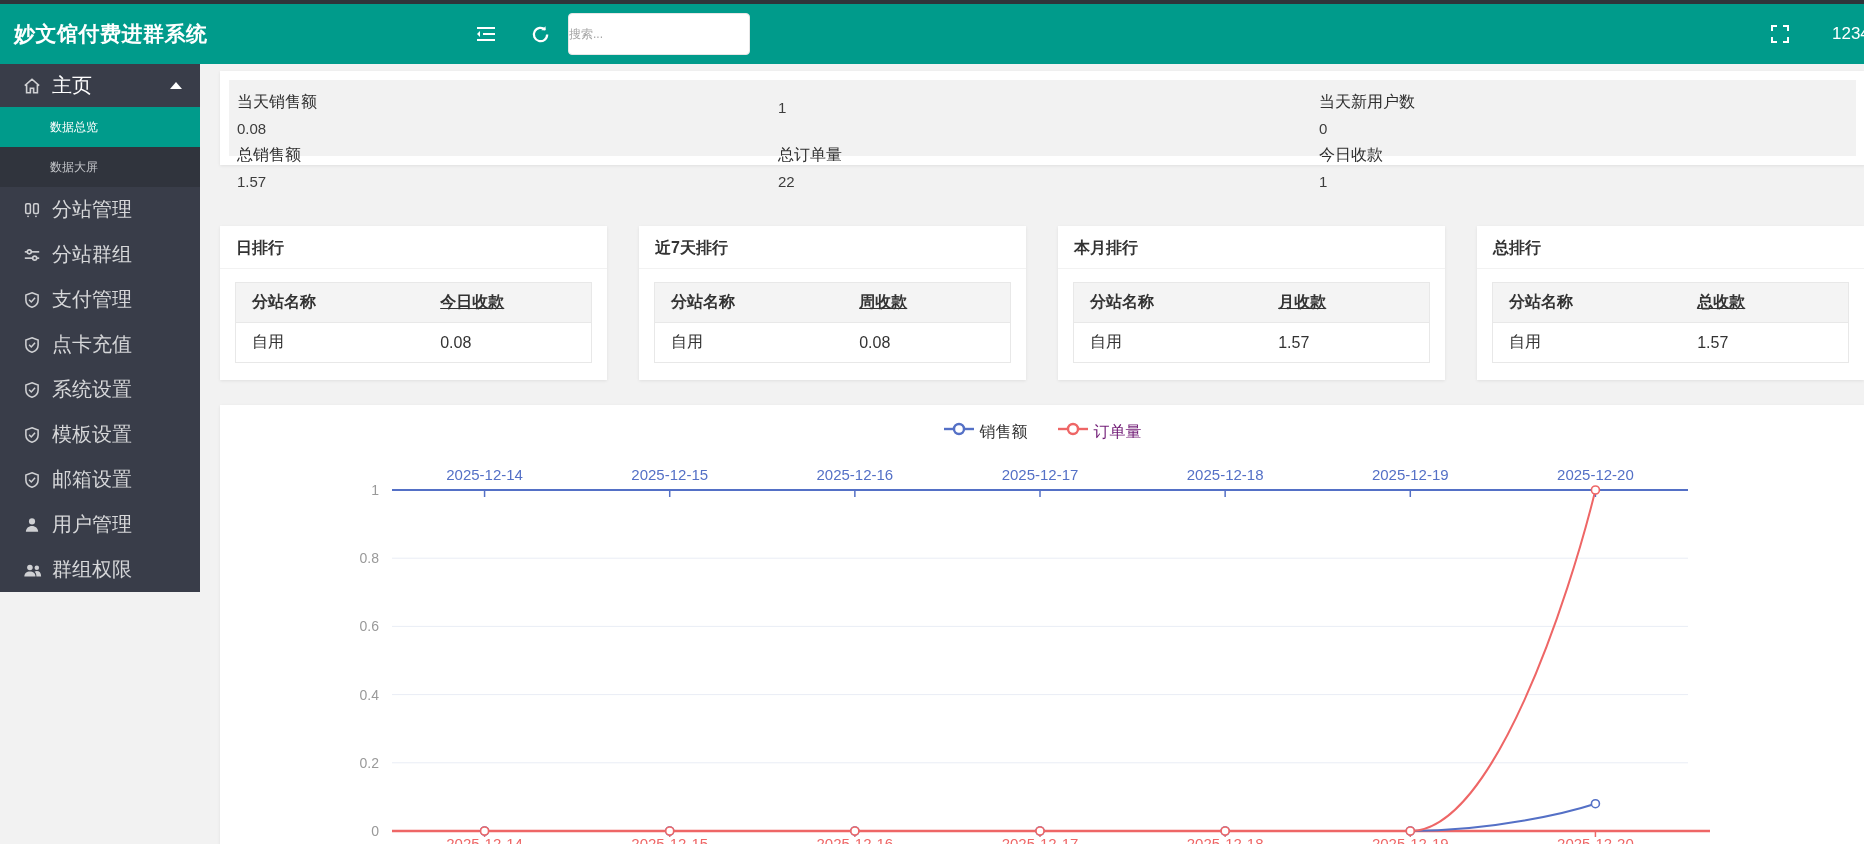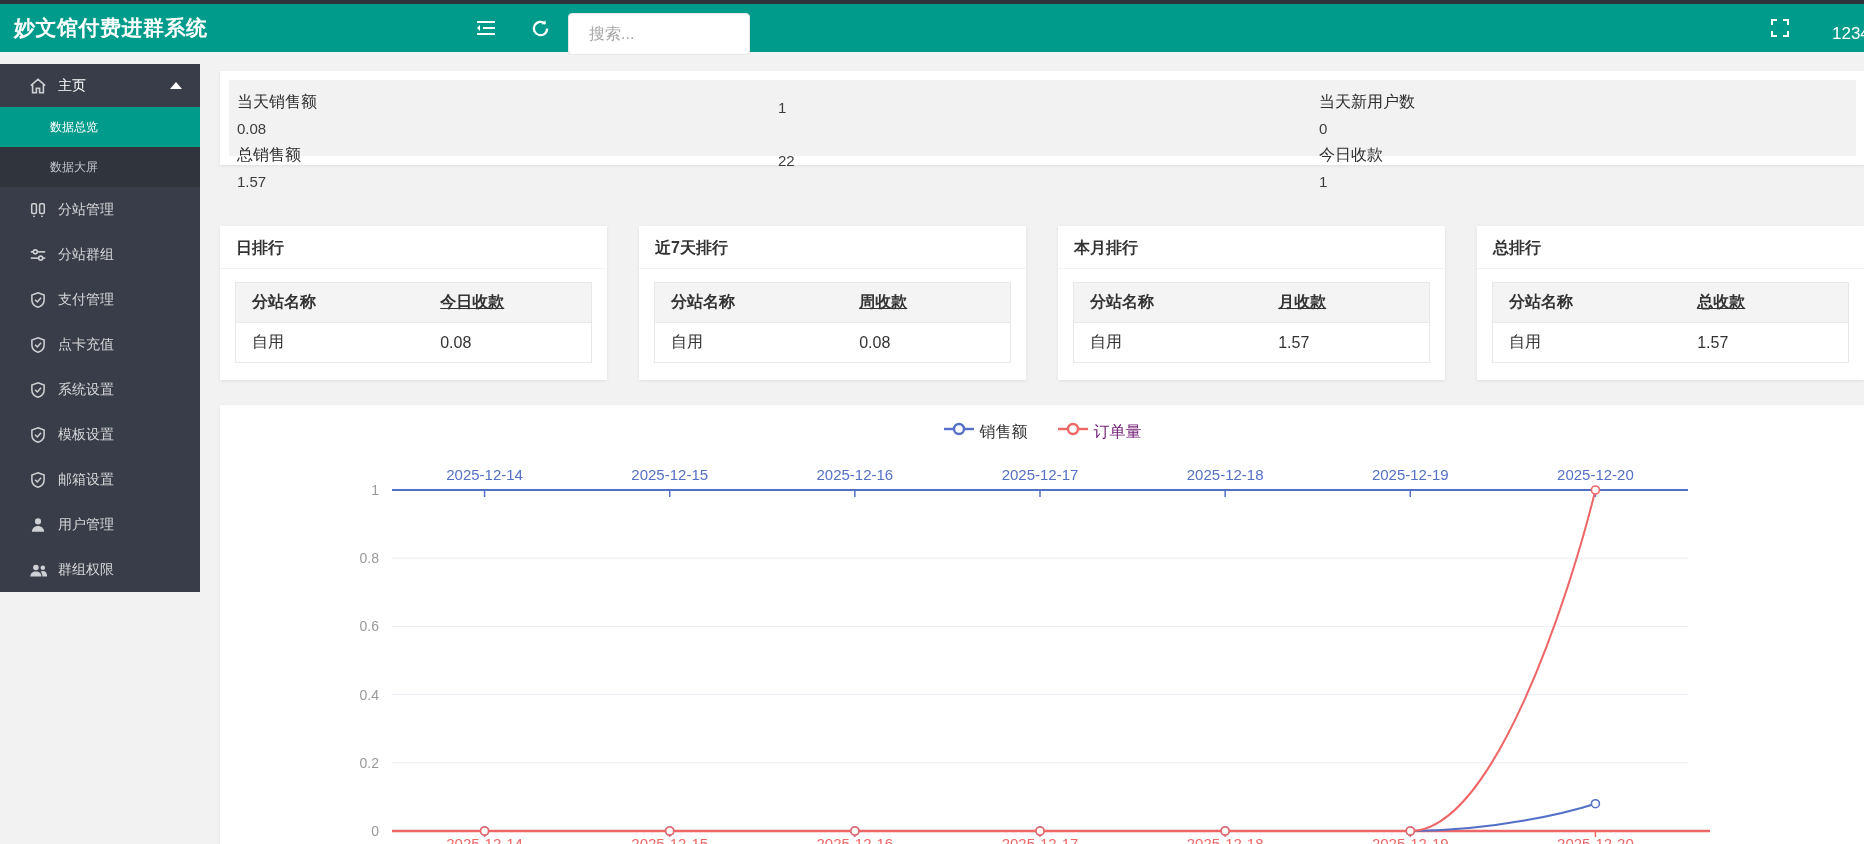--- a/index.html
+++ b/index.html
@@ -2,40 +2,40 @@
 <html><head>
 <meta charset="utf-8">
 <style>
   * { margin:0; padding:0; box-sizing:border-box; }
   html,body { width:1864px; height:844px; overflow:hidden; background:#f2f2f2;
     font-family:"Liberation Sans","DejaVu Sans",sans-serif; }
   .stage { position:absolute; left:0; top:0; width:1864px; height:844px; overflow:hidden; }
 
   
   .window-strip { position:absolute; left:0; top:0; width:100%; height:4px; background:#2f343a; }
-  .topbar { position:absolute; left:0; top:4px; width:100%; height:48px; background:#009b8b;
+  .topbar { position:absolute; left:0; top:4px; width:100%; height:60px; background:#009b8b;
     display:flex; align-items:center; color:#fff; }
   .app-title { font-size:21px; font-weight:700; letter-spacing:.5px; padding-left:14px; white-space:nowrap; }
   .top-icon { color:#fff; display:flex; align-items:center; justify-content:center;
     width:36px; height:36px; cursor:pointer; }
   .icon-collapse { position:absolute; left:468px; }
   .icon-refresh  { position:absolute; left:522px; }
   .search-box { position:absolute; left:568px; top:9px; width:182px; height:42px;
     background:#fff; border:1px solid #e6e6e6; border-radius:4px; display:flex; align-items:center; }
-  .search-box input { border:none; outline:none; width:100%; height:100%; padding:0 20px;
-    font-size:16px; color:#333; background:transparent; font-family:inherit; }
+  .search-box input { border:none; outline:none; width:100%; height:100%; padding:0 0;
+    font-size:12px; color:#333; background:transparent; font-family:inherit; }
   .search-box input::placeholder { color:#a6a6a6; }
   .icon-fullscreen { position:absolute; left:1762px; }
   .username { position:absolute; left:1832px; top:0; height:60px; line-height:60px;
     font-size:17px; color:#fff; white-space:nowrap; cursor:pointer; }
 
   
   .sidebar { position:absolute; left:0; top:64px; width:200px; background:#393d49; }
-  .side-item { height:45px; display:flex; align-items:center; padding-left:28px;
-    color:#d6d7d9; font-size:14px; cursor:pointer; position:relative; }
+  .side-item { height:45px; display:flex; align-items:center; padding-left:22px;
+    color:#d6d7d9; font-size:20px; cursor:pointer; position:relative; }
   .side-item .s-icon { width:20px; height:20px; margin-right:10px; display:flex;
     align-items:center; justify-content:center; color:#cfd0d3; }
   .side-item.parent { color:#ffffff; height:43px; }
   .arrow-up { position:absolute; right:18px; top:50%; margin-top:-4px; width:0; height:0;
     border-left:6px solid transparent; border-right:6px solid transparent; border-bottom:7px solid #fff; }
   .side-child { height:40px; display:flex; align-items:center; padding-left:50px;
     font-size:12px; color:#c3c5c9; background:#30343d; cursor:pointer; }
   .side-child.active { background:#009b8b; color:#fff; }
 
   
@@ -234,20 +234,21 @@
       </div>
       <div class="stat-cell">
         <div class="stat-label">当天新用户数</div>
         <div class="stat-value">0</div>
       </div>
       <div class="stat-cell">
         <div class="stat-label">总销售额</div>
         <div class="stat-value">1.57</div>
       </div>
       <div class="stat-cell">
+        <div class="stat-label">总订单量</div>
         <div class="stat-value">22</div>
       </div>
       <div class="stat-cell">
         <div class="stat-label">今日收款</div>
         <div class="stat-value">1</div>
       </div>
     </div>
   </div>
 
   <div class="card rank-card" style="left:220px">

